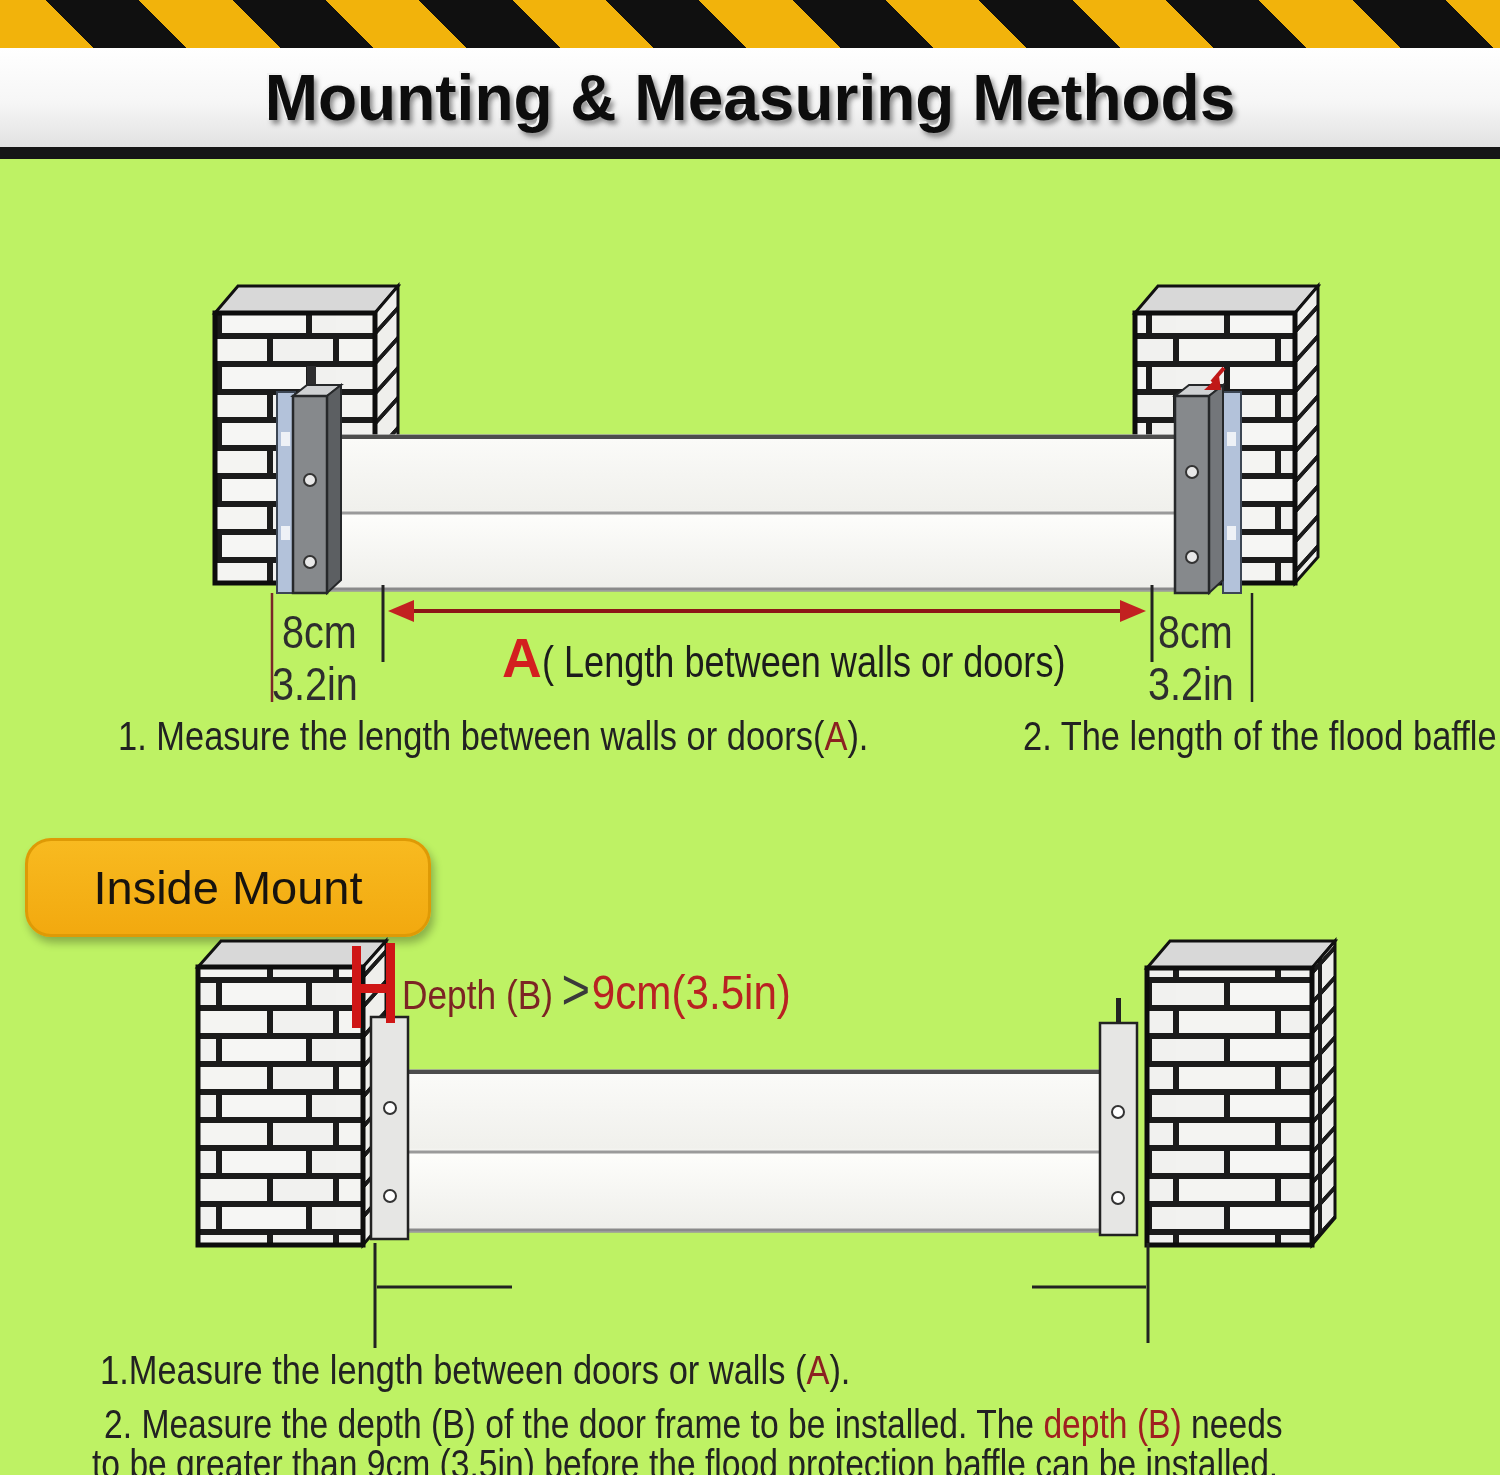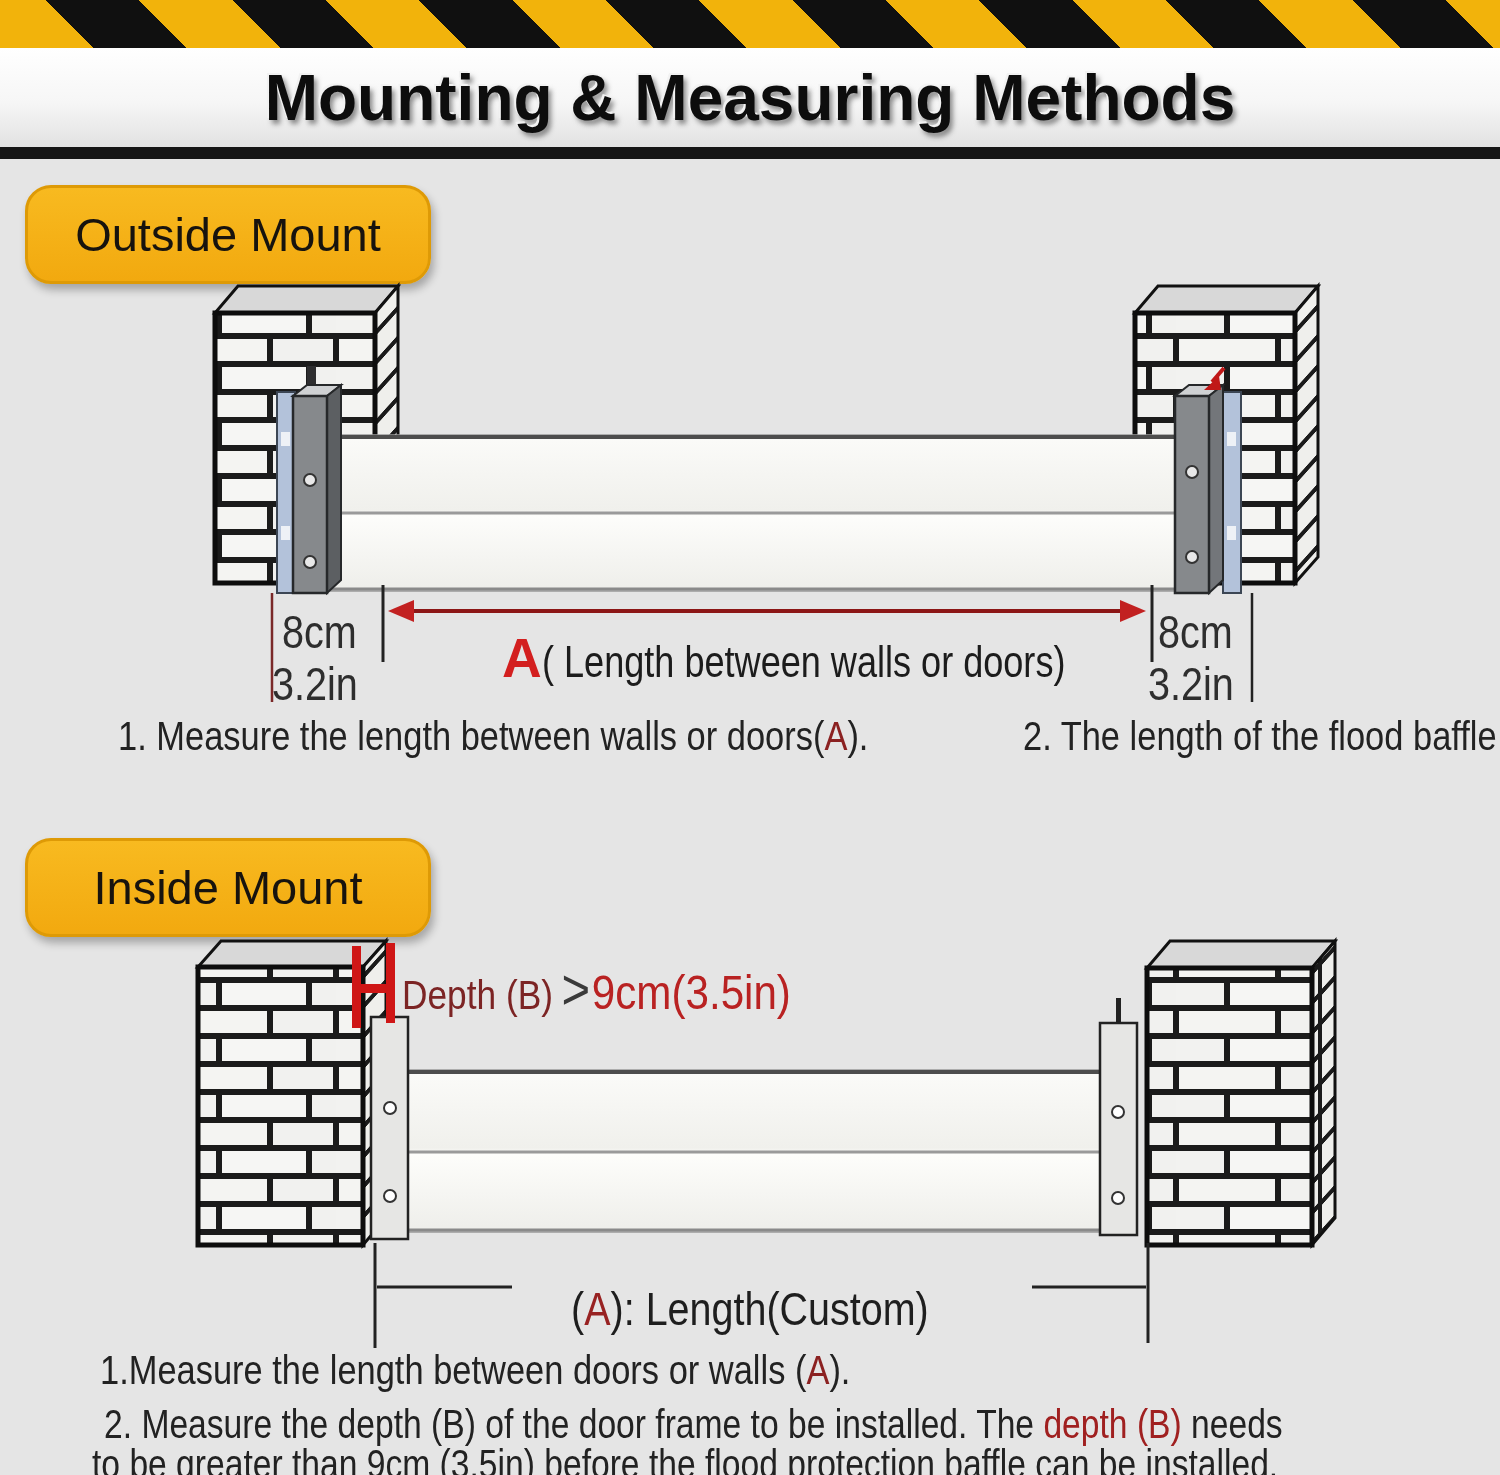--- a/index.html
+++ b/index.html
@@ -1,17 +1,17 @@
 <!DOCTYPE html>
 <html><head>
 <meta charset="utf-8">
 <style>
   html,body{margin:0;padding:0;width:1500px;height:1475px;overflow:hidden;background:#fff;
             font-family:"Liberation Sans",sans-serif;}
-  .canvas{position:relative;width:1500px;height:1475px;background:#e5e5e5;overflow:hidden;}
+  .canvas{position:relative;width:1500px;height:1475px;background:#bef264;overflow:hidden;}
 
   
   .stripes{position:absolute;left:0;top:0;width:1500px;height:48px;
            background:repeating-linear-gradient(45deg,#f2b30b 0 66px,#101010 66px 132px);}
   .titlebar{position:absolute;left:0;top:48px;width:1500px;height:99px;
             background:linear-gradient(180deg,#ffffff 0%,#f6f6f6 55%,#e2e2e2 100%);
             display:flex;align-items:center;justify-content:center;}
   .title{font-size:64px;font-weight:bold;color:#0d0d0d;letter-spacing:0;
          text-shadow:-2px -2px 0 #f2f2f2, 3px 4px 5px rgba(55,55,55,.55);}
   .banner-underline{position:absolute;left:0;top:147px;width:1500px;height:12px;background:#161616;}
@@ -57,21 +57,20 @@
 <body>
 
 <div class="canvas">
 
   <div class="stripes"></div>
   <div class="titlebar">
     <div class="title">Mounting &amp; Measuring Methods</div>
   </div>
   <div class="banner-underline"></div>
 
-  <div class="badge" id="badge-outside">Outside Mount</div>
   <div class="badge" id="badge-inside">Inside Mount</div>
 
   <svg class="diagram" style="top:280px" width="1500" height="430" viewBox="0 280 1500 430">
     <defs>
       <pattern id="brickF" width="168" height="56" patternUnits="userSpaceOnUse">
         <rect width="168" height="56" fill="#1b1b1b"></rect>
         <rect x="3" y="3" width="96" height="22" fill="#f4f4f2"></rect>
         <rect x="105" y="3" width="60" height="22" fill="#f1f1ef"></rect>
         <rect x="0" y="31" width="48" height="22" fill="#f2f2f0"></rect>
         <rect x="54" y="31" width="84" height="22" fill="#f6f6f4"></rect>
@@ -210,23 +209,20 @@
       <line x1="1032" y1="1287" x2="1146" y2="1287" stroke="#222" stroke-width="3"></line>
     </g>
   </svg>
 
   <div class="depth-label nX s86" style="left:402px;top:956px">
     <span class="depth-name">Depth (B) </span>
     <span class="depth-gt">&gt;</span>
     <span class="depth-val">9cm(3.5in)</span>
   </div>
 
-  <div class="length-label">
-    <span class="nX s84 scC"><span>(</span><span class="aRed">A</span><span>): Length(Custom)</span></span>
-  </div>
 
   <div class="steps" style="left:100px;top:1348px">
     <span class="nX s84"><span>1.Measure the length between doors or walls (</span><span class="red-dark">A</span><span>).</span></span>
   </div>
   <div class="steps" style="left:104px;top:1402px">
     <span class="nX s82"><span>2. Measure the depth (B) of the door frame to be installed. The </span><span class="red-mid">depth (B)</span><span> needs</span></span>
   </div>
   <div class="steps" style="left:92px;top:1442px">
     <span class="nX s82">to be greater than 9cm (3.5in) before the flood protection baffle can be installed.</span>
   </div>

